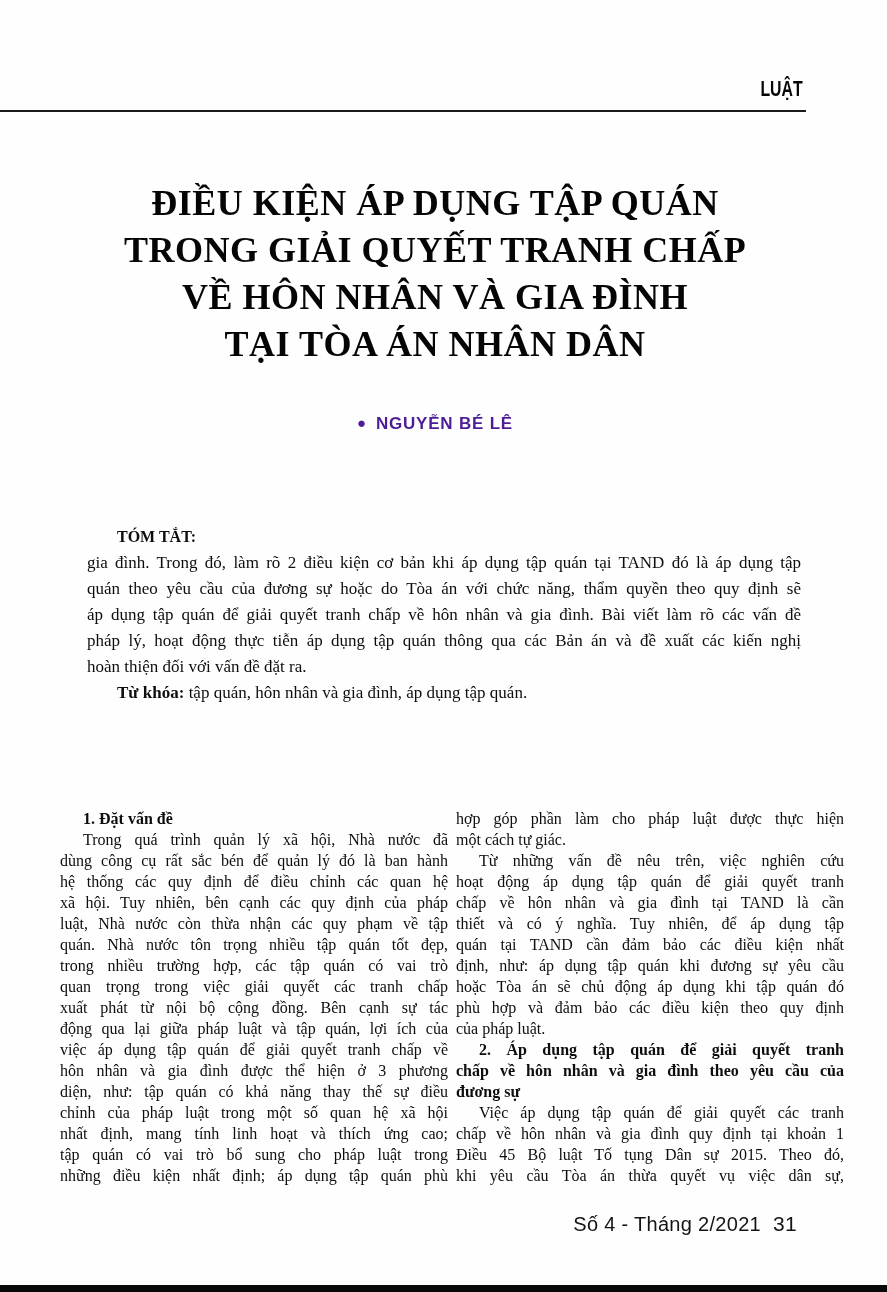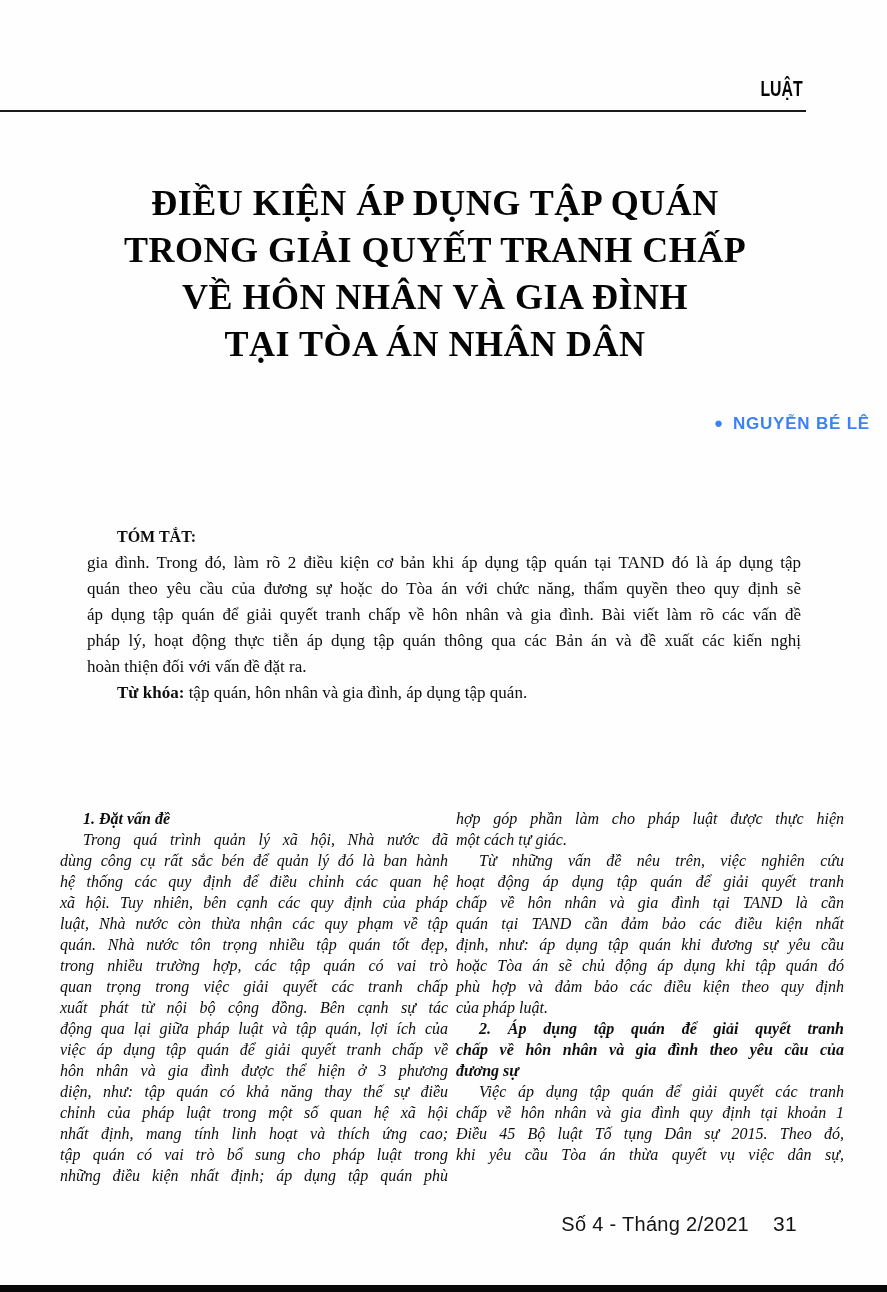--- a/index.html
+++ b/index.html
@@ -30,57 +30,57 @@
   .title-block {
     position: absolute; top: 180px; left: 40px; width: 790px;
     text-align: center;
     font-weight: 700; font-size: 36px; line-height: 47px;
     letter-spacing: 0.5px; color: #050505;
   }
 
   
   .author-line {
     position: absolute; top: 414px; left: 0; width: 870px;
-    text-align: right;
+    text-align: center;
     font-family: "Liberation Sans", sans-serif;
     font-weight: 700; font-size: 17px; letter-spacing: 0.8px;
-    color: #3b82f6;
+    color: #4c1d95;
   }
   .author-line .bullet { font-size: 15px; margin-right: 9px; position: relative; top: -1px; }
 
   
   .abstract {
     position: absolute; top: 524px; left: 87px; width: 714px;
     font-size: 17px; line-height: 26px;
   }
   .abstract-heading { font-weight: 700; font-size: 16px; margin-left: 30px; }
   .abstract .line.indent { text-indent: 30px; }
   .keywords-line { text-indent: 30px; }
   .keywords-line .kw-label { font-weight: 700; }
 
   
   .columns {
     position: absolute; top: 808px; left: 60px; width: 784px;
     display: flex; gap: 8px;
     font-size: 16px; line-height: 21px;
   }
-  .col { width: 388px; font-style: italic; }
+  .col { width: 388px; }
   .justify-lines .line { text-align: justify; text-align-last: justify; }
   .justify-lines .line.no-justify { text-align: left; text-align-last: left; }
   .line.bold { font-weight: 700; }
   .col .line.indent { text-indent: 23px; }
 
   
   .footer {
     position: absolute; top: 1212px; right: 90px;
     font-family: "Liberation Sans", sans-serif;
     font-size: 20px; color: #141414; letter-spacing: 0.3px;
   }
   .footer .issue-bold { font-weight: 400; margin-top: 40px; }
-  .footer .page-number { margin-left: 24px; font-size: 21px; }
+  .footer .page-number { margin-left: 12px; font-size: 21px; }
 
   .bottom-bar {
     position: absolute; bottom: 0; left: 0; width: 887px; height: 7px;
     background: #090909;
   }
 </style>
 </head>
 <body>
 
 <div class="page">
@@ -133,20 +133,21 @@
         <div class="line">nhất định, mang tính linh hoạt và thích ứng cao;</div>
         <div class="line">tập quán có vai trò bổ sung cho pháp luật trong</div>
         <div class="line">những điều kiện nhất định; áp dụng tập quán phù</div>
       </div>
     <div class="col justify-lines">
         <div class="line">hợp góp phần làm cho pháp luật được thực hiện</div>
         <div class="line no-justify">một cách tự giác.</div>
         <div class="line indent">Từ những vấn đề nêu trên, việc nghiên cứu</div>
         <div class="line">hoạt động áp dụng tập quán để giải quyết tranh</div>
         <div class="line">chấp về hôn nhân và gia đình tại TAND là cần</div>
+        <div class="line">thiết và có ý nghĩa. Tuy nhiên, để áp dụng tập</div>
         <div class="line">quán tại TAND cần đảm bảo các điều kiện nhất</div>
         <div class="line">định, như: áp dụng tập quán khi đương sự yêu cầu</div>
         <div class="line">hoặc Tòa án sẽ chủ động áp dụng khi tập quán đó</div>
         <div class="line">phù hợp và đảm bảo các điều kiện theo quy định</div>
         <div class="line no-justify">của pháp luật.</div>
         <div class="line bold indent">2. Áp dụng tập quán để giải quyết tranh</div>
         <div class="line bold">chấp về hôn nhân và gia đình theo yêu cầu của</div>
         <div class="line bold no-justify">đương sự</div>
         <div class="line indent">Việc áp dụng tập quán để giải quyết các tranh</div>
         <div class="line">chấp về hôn nhân và gia đình quy định tại khoản 1</div>

